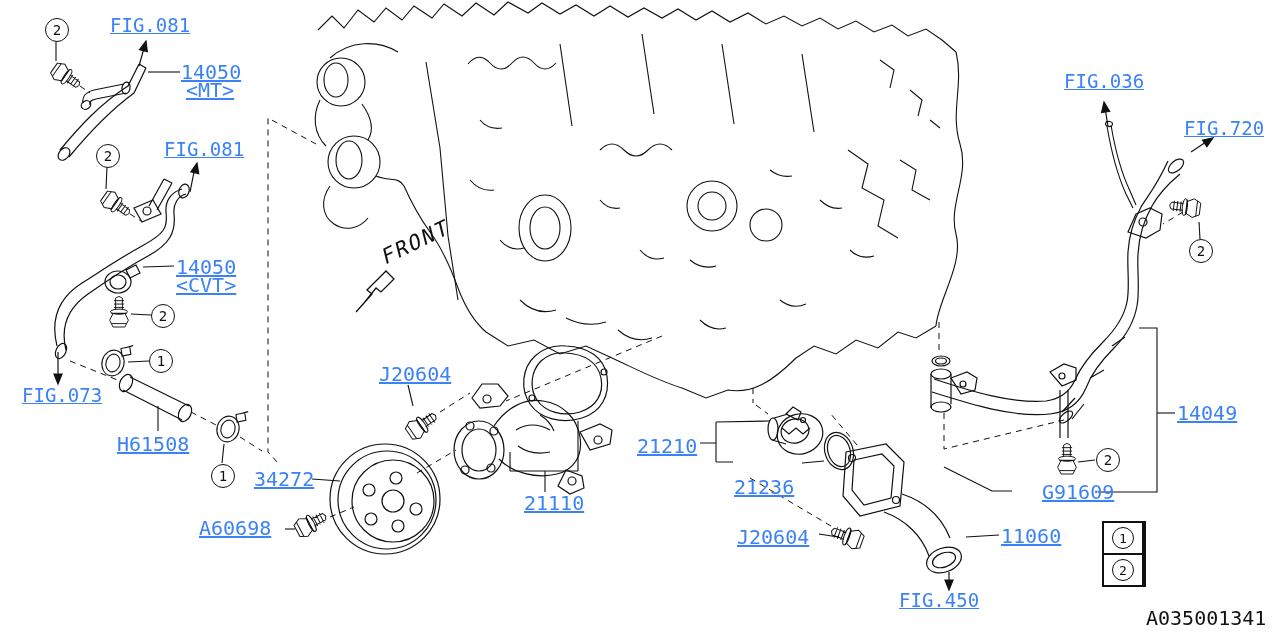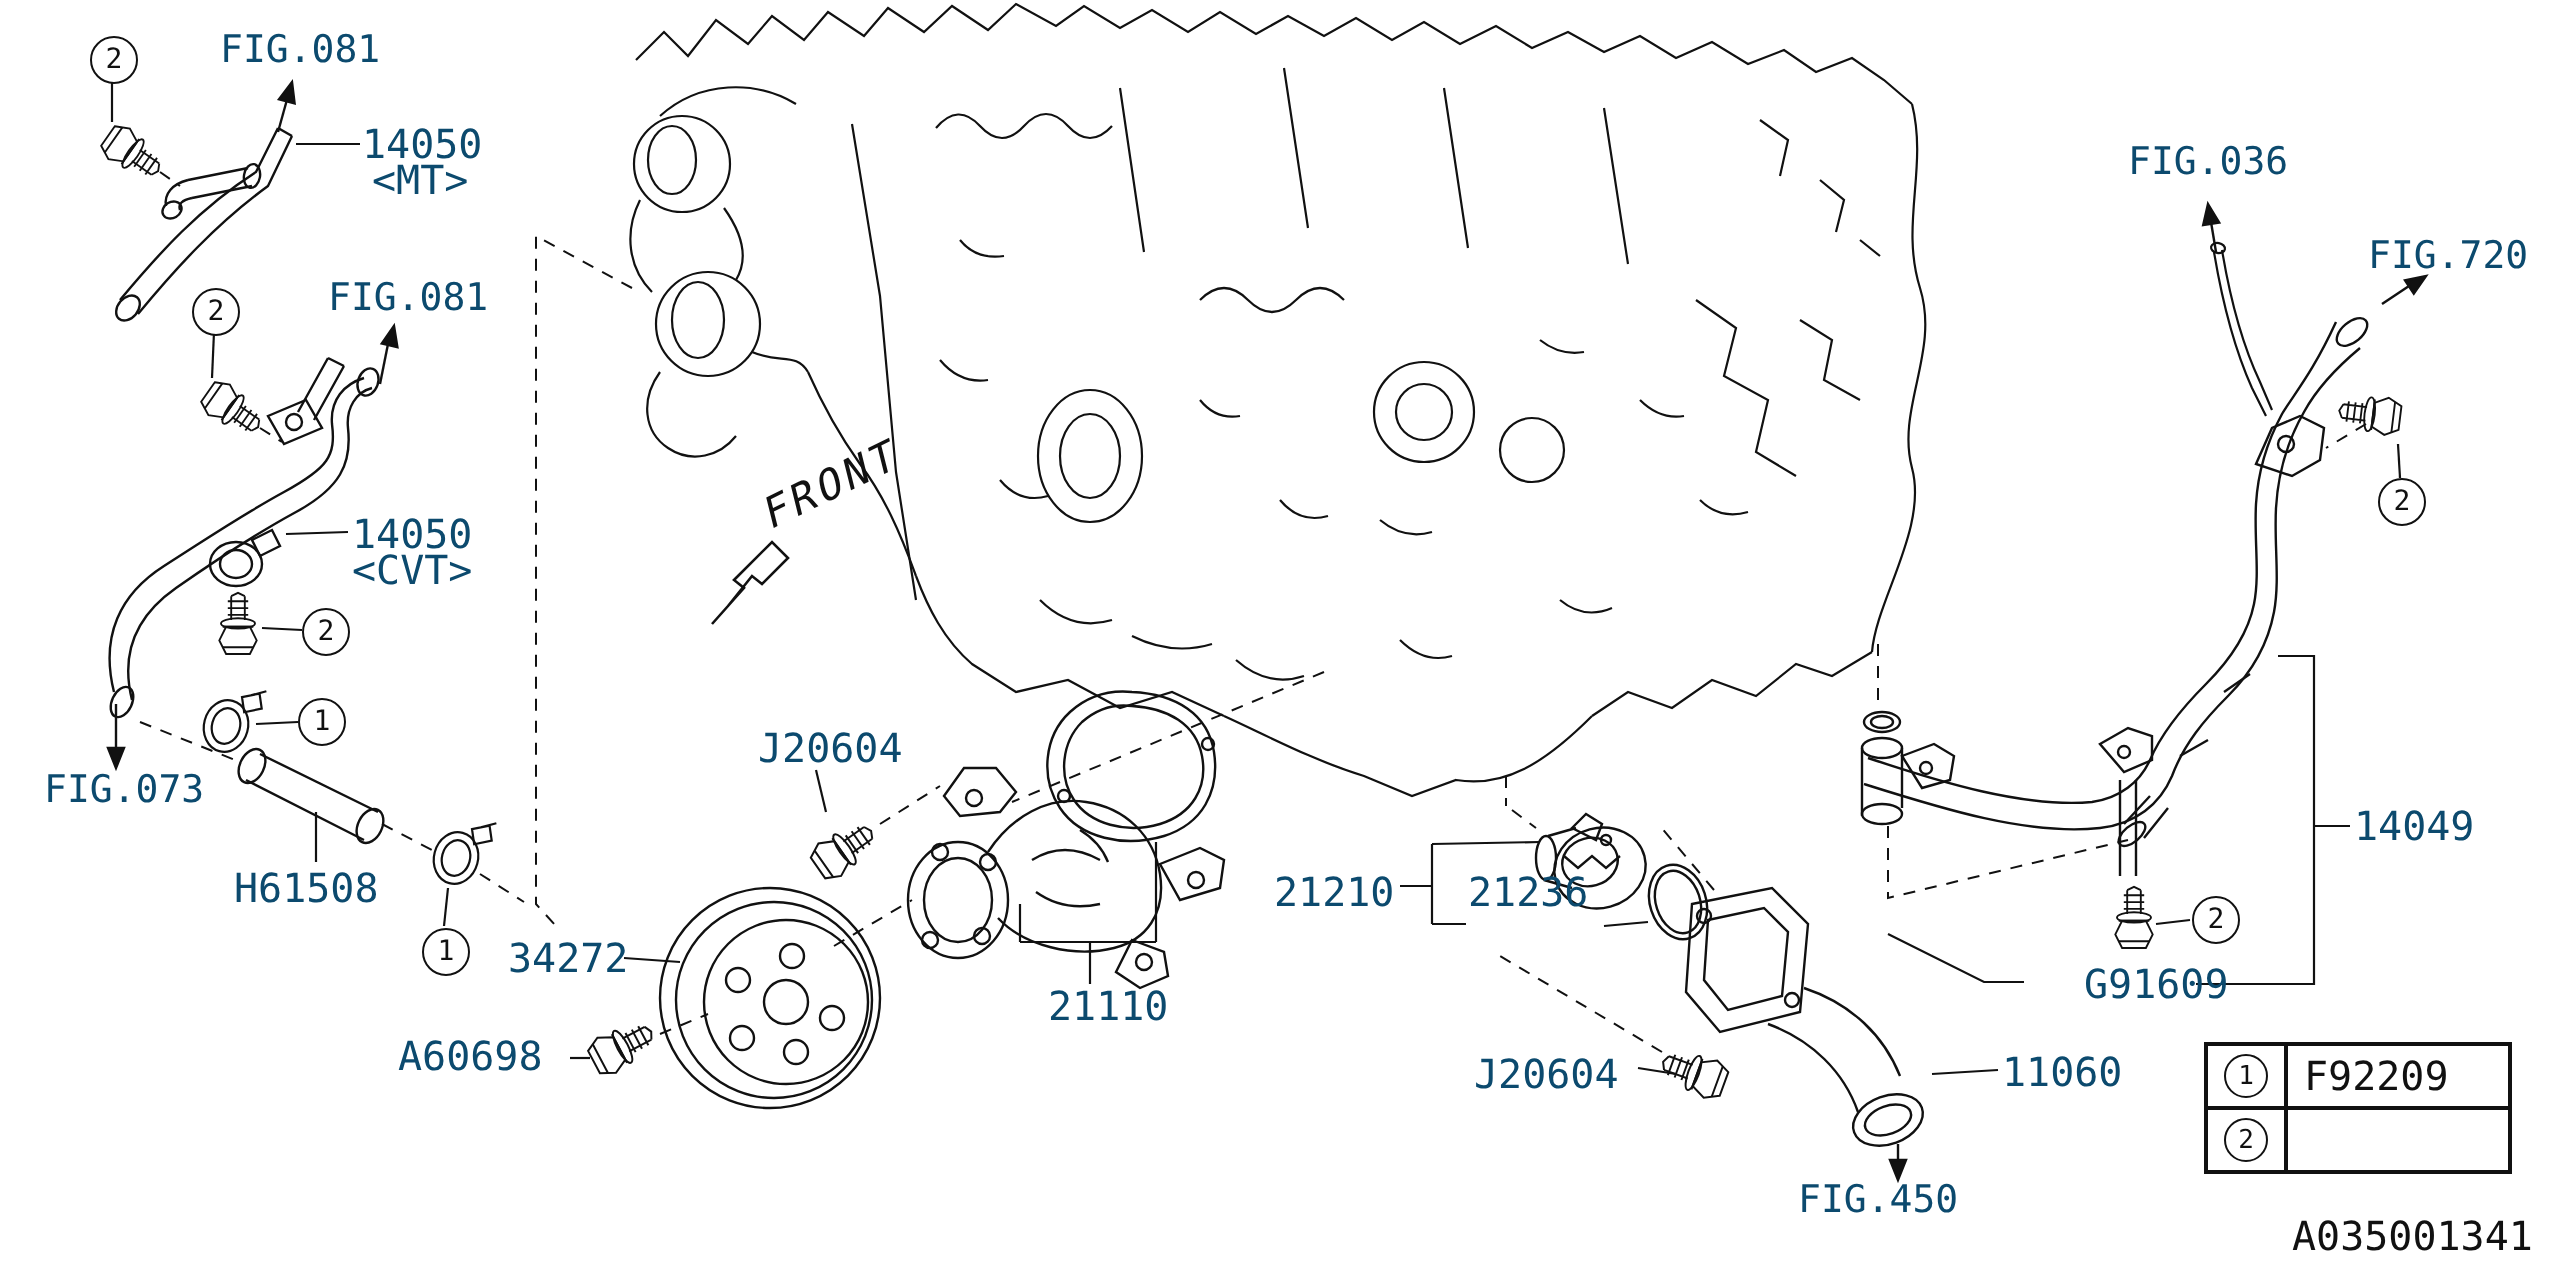--- a/index.html
+++ b/index.html
@@ -1,19 +1,19 @@
 <!DOCTYPE html>
 <html><head>
 <meta charset="utf-8">
 <style>
   html,body{margin:0;padding:0;background:#fff;}
   .stage{position:relative;width:1280px;height:640px;background:#ffffff;overflow:hidden;
          font-family:"DejaVu Sans Mono",monospace;color:#111;}
   .stage svg{position:absolute;left:0;top:0;}
-  .lbl{position:absolute;font-size:20px;line-height:1;white-space:pre;color:#0c4a6e;}
+  .lbl{position:absolute;font-size:20px;line-height:1;white-space:pre;color:#3b82f6;text-decoration:underline;}
   .fig{font-size:19px;}
   .co{position:absolute;width:22px;height:22px;border:1.6px solid #111;border-radius:50%;
       display:flex;align-items:center;justify-content:center;font-size:14px;background:#fff;line-height:1;}
   .front{position:absolute;left:386px;top:246px;font-size:21px;letter-spacing:2px;
          transform:rotate(-26deg) skewX(-12deg);transform-origin:0 100%;}
   .legend{position:absolute;left:1102px;top:521px;background:#fff;border:2px solid #111;}
   .legend-row{display:flex;align-items:stretch;height:30px;}
   .legend-row + .legend-row{border-top:2px solid #111;}
   .legend-ref{width:38px;display:flex;align-items:center;justify-content:center;border-right:2px solid #111;}
   .legend-ref .ring{width:20px;height:20px;border:1.4px solid #111;border-radius:50%;
@@ -283,21 +283,21 @@
   <div class="lbl fig" style="left:164px;top:140px">FIG.081</div>
   <div class="lbl" style="left:176px;top:257px">14050</div>
   <div class="lbl" style="left:176px;top:275px">&lt;CVT&gt;</div>
   <div class="lbl fig" style="left:22px;top:386px">FIG.073</div>
   <div class="lbl" style="left:117px;top:434px">H61508</div>
   <div class="lbl" style="left:254px;top:469px">34272</div>
   <div class="lbl" style="left:199px;top:518px">A60698</div>
   <div class="lbl" style="left:379px;top:364px">J20604</div>
   <div class="lbl" style="left:524px;top:493px">21110</div>
   <div class="lbl" style="left:637px;top:436px">21210</div>
-  <div class="lbl" style="left:734px;top:436px">21236</div>
+  <div class="lbl" style="left:734px;top:477px">21236</div>
   <div class="lbl" style="left:737px;top:527px">J20604</div>
   <div class="lbl fig" style="left:899px;top:591px">FIG.450</div>
   <div class="lbl" style="left:1001px;top:526px">11060</div>
   <div class="lbl" style="left:1042px;top:482px">G91609</div>
   <div class="lbl" style="left:1177px;top:403px">14049</div>
   <div class="lbl fig" style="left:1064px;top:72px">FIG.036</div>
   <div class="lbl fig" style="left:1184px;top:119px">FIG.720</div>
 
   <div class="front">FRONT</div>
 
@@ -307,21 +307,20 @@
   <div class="co" style="left:149px;top:349px">1</div>
   <div class="co" style="left:211px;top:464px">1</div>
   <div class="co" style="left:1189px;top:239px">2</div>
   <div class="co" style="left:1096px;top:448px">2</div>
 
   <div class="legend">
     <div class="legend-row">
       <div class="legend-ref">
         <div class="ring">1</div>
       </div>
-      <div class="legend-part">F92209</div>
     </div>
     <div class="legend-row">
       <div class="legend-ref">
         <div class="ring">2</div>
       </div>
     </div>
   </div>
 
   <div class="drawno">A035001341</div>
 

